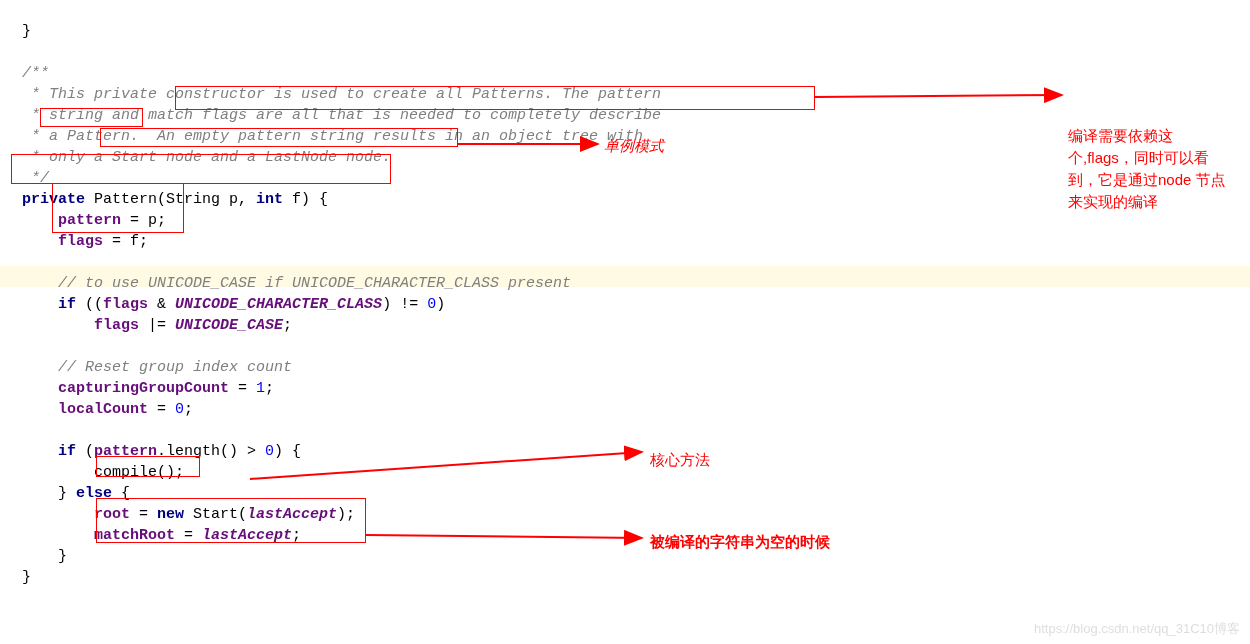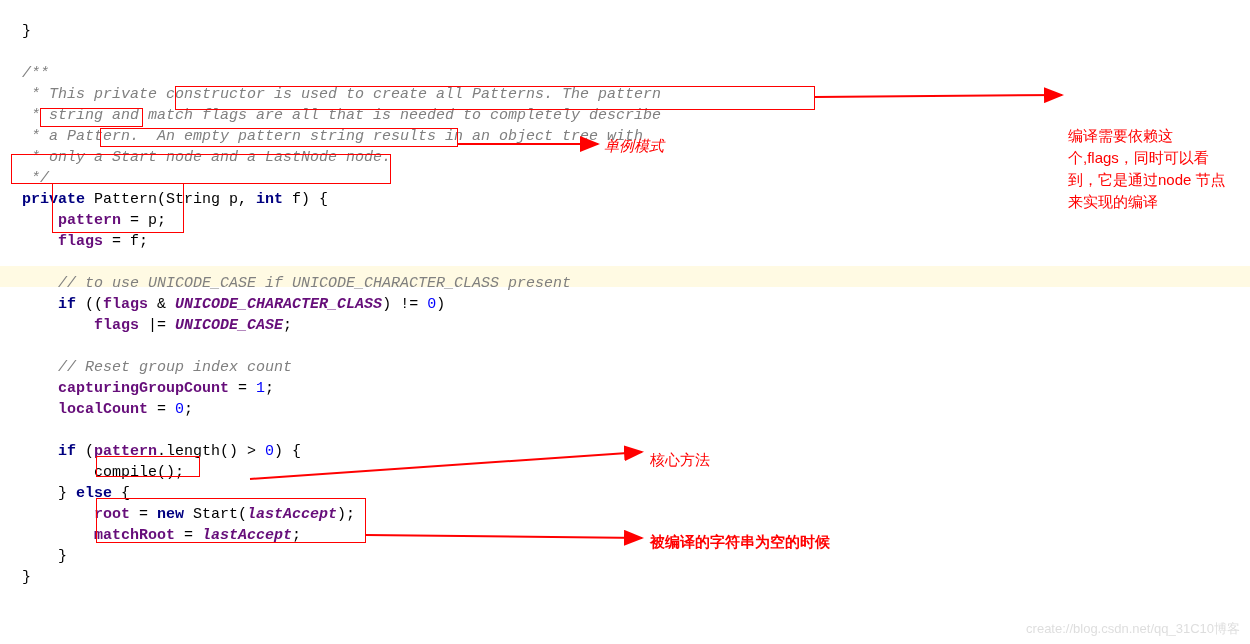--- a/index.html
+++ b/index.html
@@ -114,13 +114,13 @@
 
   <line x1="458" y1="144" x2="598" y2="144" stroke="#ff0000" stroke-width="2" marker-end="url(#arrowhead)"></line>
 
   <line x1="815" y1="97" x2="1062" y2="95" stroke="#ff0000" stroke-width="2" marker-end="url(#arrowhead)"></line>
 
   <line x1="250" y1="479" x2="642" y2="452" stroke="#ff0000" stroke-width="2" marker-end="url(#arrowhead)"></line>
 
   <line x1="366" y1="535" x2="642" y2="538" stroke="#ff0000" stroke-width="2" marker-end="url(#arrowhead)"></line>
 </svg>
 
-<div class="watermark">create://blog.csdn.net/qq_31C10博客</div>
+<div class="watermark">https://blog.csdn.net/qq_31C10博客</div>
 
 </body></html>

